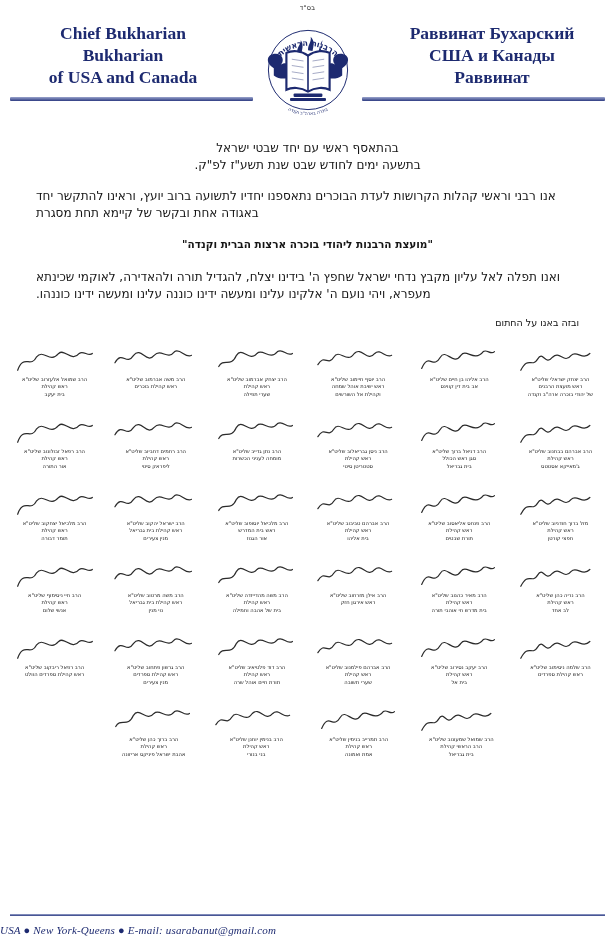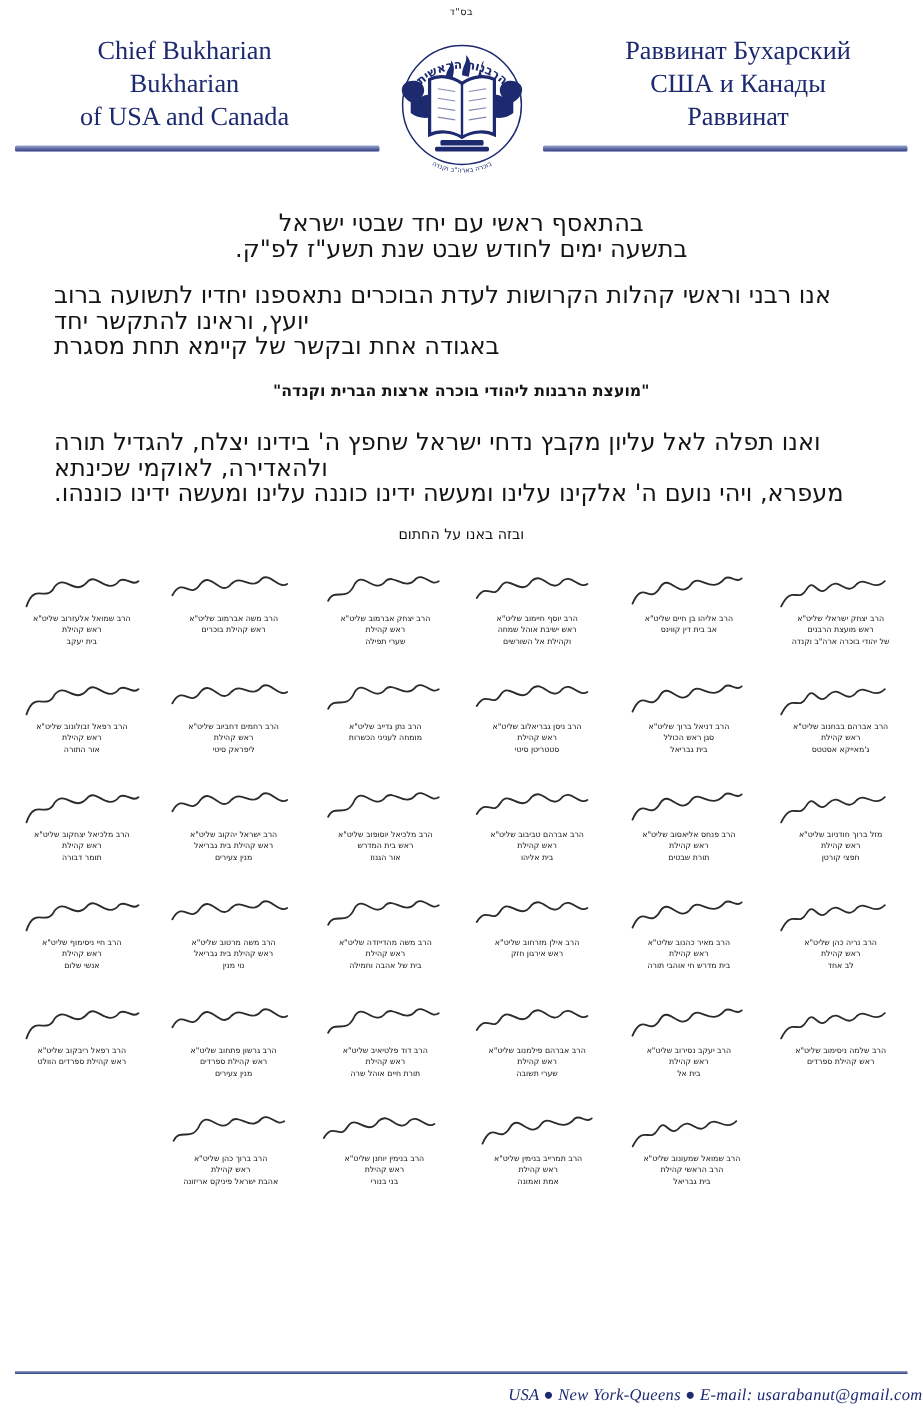--- a/index.html
+++ b/index.html
@@ -27,21 +27,21 @@
     text-align:center;
     font-size:6.5px;
     color:#1a1a1a;
     font-family:"DejaVu Sans", sans-serif;
     letter-spacing:.3px;
   }
   .hdr-title{
     position:absolute;
     top:22px;
     font-family:"Liberation Serif", serif;
-    font-weight:normal;
+    font-weight:bold;
     font-size:17.5px;
     line-height:22px;
     color:#1d2a70;
     text-align:center;
   }
   .hdr-title.left{left:8px;width:230px;}
   .hdr-title.right{right:8px;width:230px;}
 
   .seal{
     position:absolute;
@@ -66,29 +66,28 @@
 
   
   .body{
     direction:rtl;
     padding:22px 36px 0 36px;
     box-sizing:border-box;
     font-family:"DejaVu Sans", sans-serif;
   }
   p.para{
     margin:0 0 14px 0;
-    font-size:16px;
+    font-size:12px;
     line-height:17px;
     text-align:center;
     color:#151515;
   }
   p.para.just{text-align:left;}
   p.bold{font-weight:bold;font-size:10.5px;margin-bottom:16px;}
   p.closing{
-    text-align:center;
     font-size:9.5px;
     margin:0 0 6px 0;
   }
 
   
   .signatures{
     direction:rtl;
     padding:6px 4px 0 4px;
     box-sizing:border-box;
   }
@@ -123,21 +122,21 @@
     direction:rtl;
     margin-top:2px;
     white-space:nowrap;
   }
   .sig-caption .ln{display:block;}
 
   
   .footer{
     position:absolute;
     left:0;right:0;bottom:14px;
-    text-align:right;
+    text-align:left;
   }
   .footer-rule{
     width:595px;
     margin:0 auto 8px auto;
     height:2px;
     background:linear-gradient(to bottom,#9aa4cc,#2e3c82);
   }
   .footer-text{
     font-family:"Liberation Serif", serif;
     font-style:italic;

